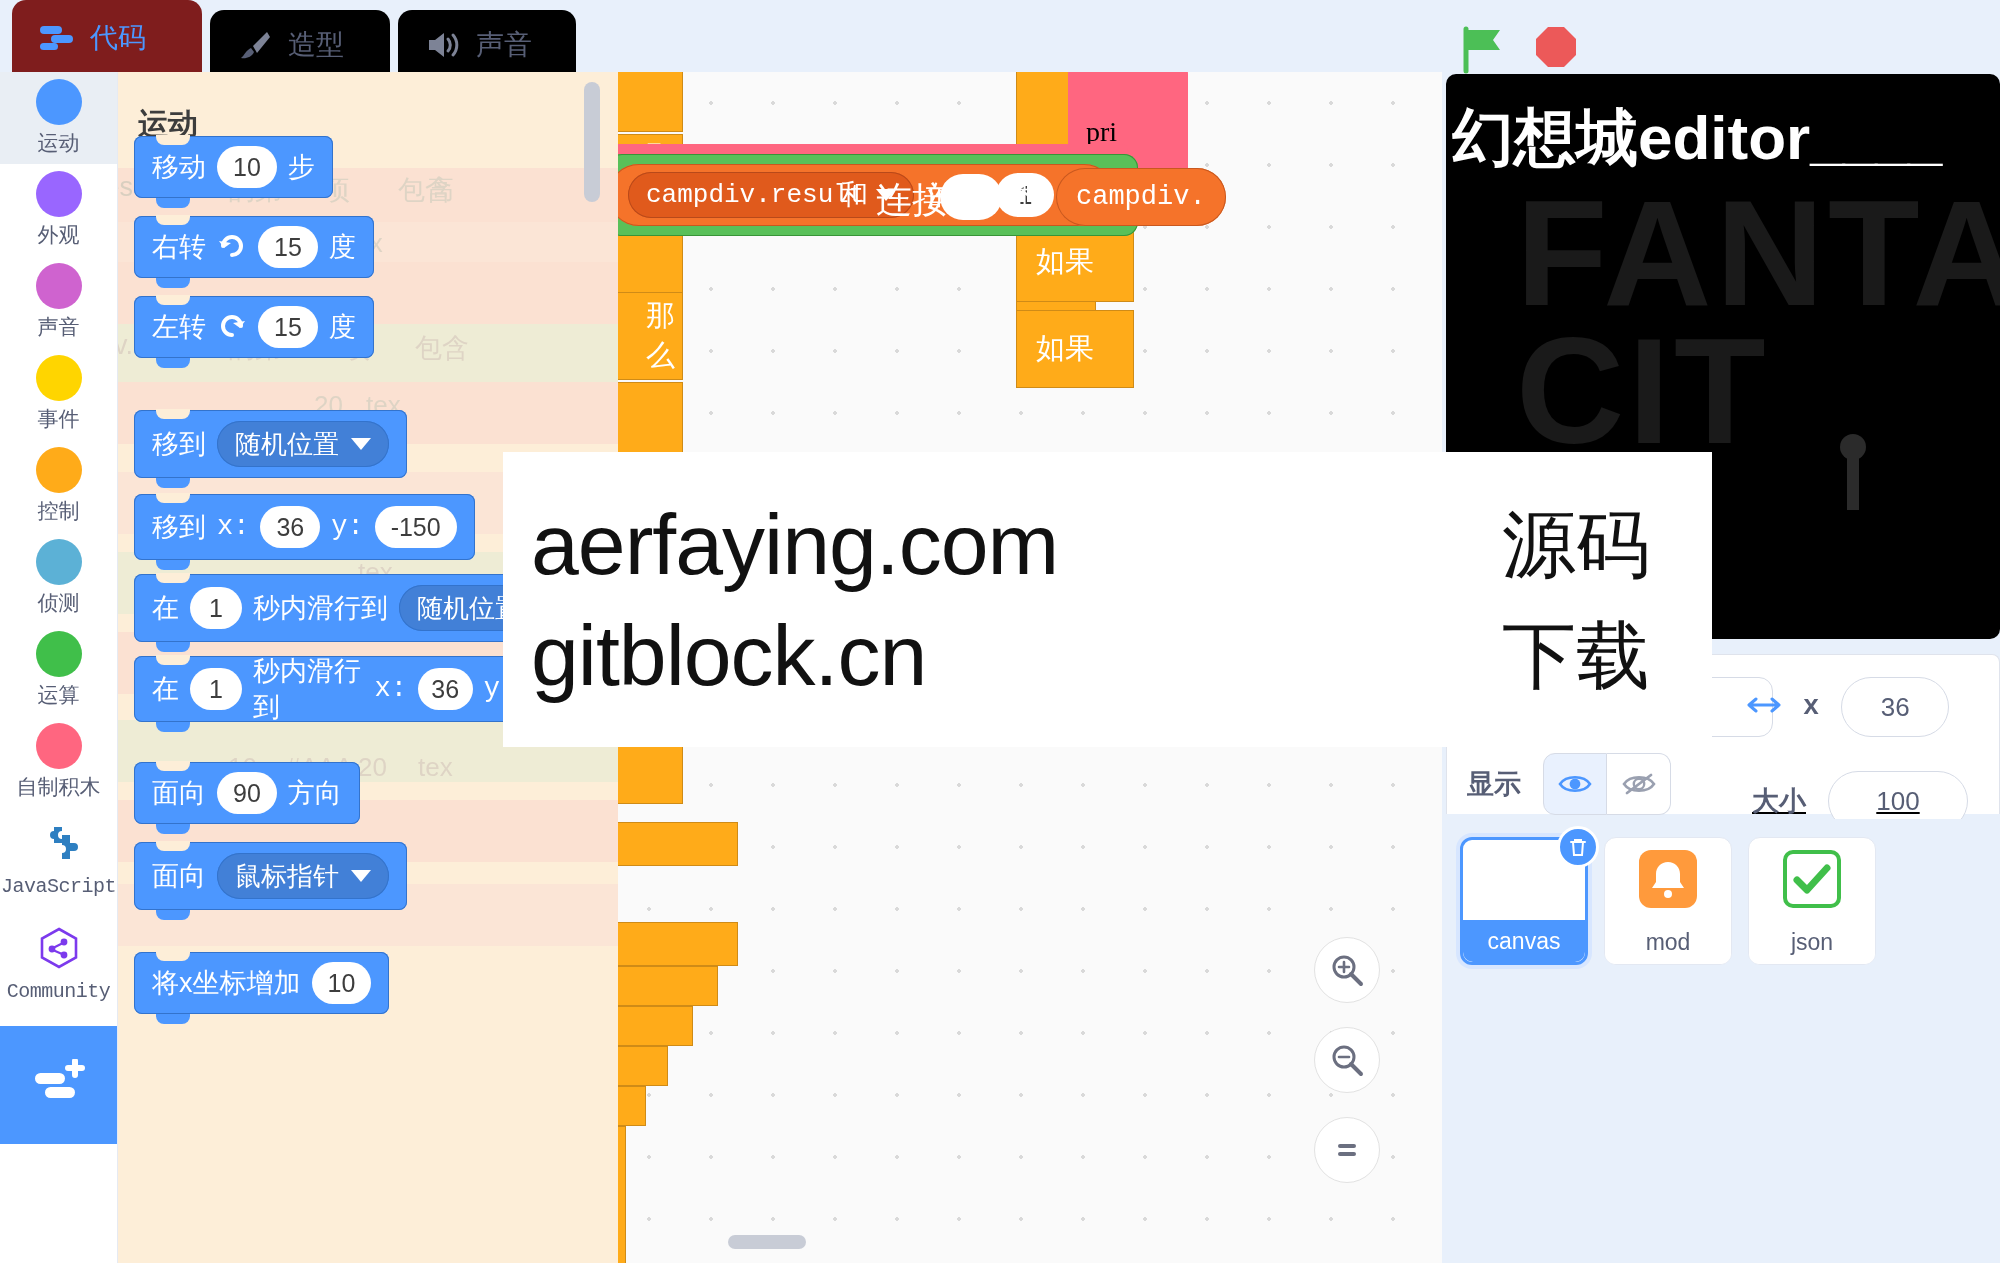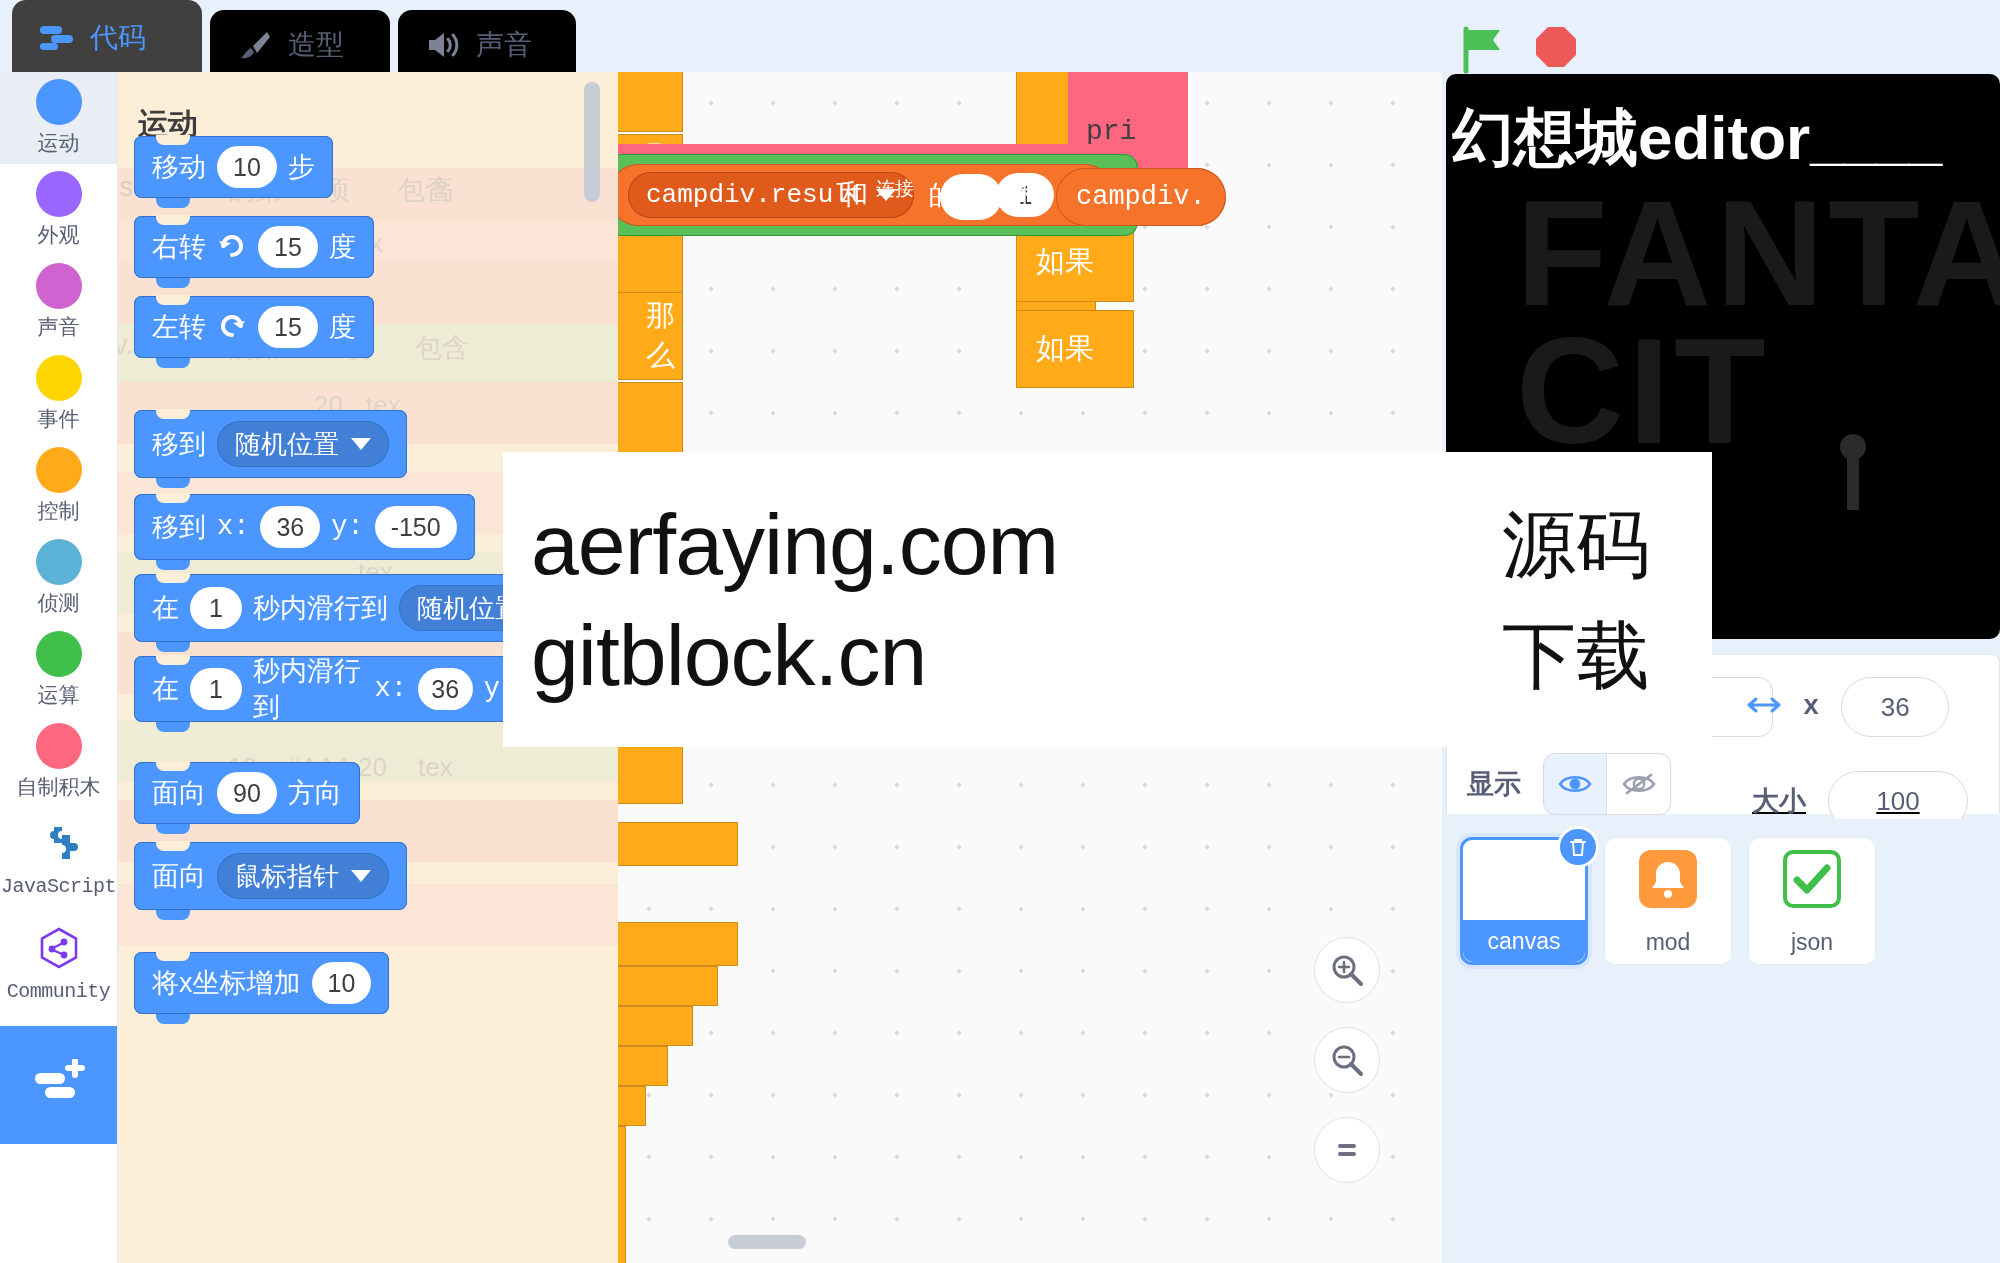--- a/index.html
+++ b/index.html
@@ -19,21 +19,21 @@
   .tab {
     position: absolute; top: 10px; height: 70px;
     border-radius: 14px 14px 0 0;
     display: flex; align-items: center; gap: 14px;
     padding: 0 26px;
     background: #000000;
     color: #575e75;
     font-size: 28px;
     cursor: pointer;
   }
-  .tab.active { background: #404040; color: #4c97ff; top: 0; height: 76px; }
+  .tab.active { background: #7f1d1d; color: #4c97ff; top: 0; height: 76px; }
   .tab-icon { width: 38px; height: 38px; display: flex; align-items: center; justify-content: center; }
 
   
   .rail {
     position: absolute; left: 0; top: 72px; width: 118px; bottom: 0;
     background: #ffffff;
     border-right: 1px solid #e6eaf2;
     display: flex; flex-direction: column; align-items: center;
     overflow: hidden;
   }
@@ -478,36 +478,36 @@
     <div class="ctrl-blk" style="left:-140px;top:1054px;width:148px;height:140px;"></div>
 
     <div class="ctrl-blk" style="left:398px;top:-10px;width:80px;height:300px;"></div>
     <div class="ctrl-blk" style="left:398px;top:150px;width:118px;height:80px;">
       <span>如果</span>
     </div>
     <div class="ctrl-blk" style="left:398px;top:238px;width:118px;height:78px;">
       <span>如果</span>
     </div>
     <div class="pinkbar" style="left:450px;top:-10px;width:120px;height:118px;border-radius:12px;">
-      <span style="position:absolute;left:18px;top:54px;color:#404040;font-size:28px;font-family:Liberation Mono, monospace">pri</span>
+      <span style="position:absolute;left:18px;top:54px;color:#000000;font-size:28px;font-family:Liberation Serif, serif">pri</span>
     </div>
 
     <div class="pinkbar" style="left:-10px;top:72px;width:520px;height:12px;border-radius:6px;"></div>
     <div class="green-blk" style="left:-10px;top:82px;width:530px;height:82px;border-radius:14px;"></div>
     <div class="list-blk" style="position:absolute;left:-10px;top:92px;height:62px;">
       <span class="drop" style="background:#e05a1c;box-shadow:0 0 0 1px #b8491a inset;font-family:'Liberation Mono',monospace;font-size:26px">
         <span>campdiv.result</span>
         <i class="caret"></i>
       </span>
       <span>的第</span>
       <span class="white-oval">1</span>
       <span>项</span>
     </div>
     <div style="position:absolute;left:222px;top:104px;color:#fff;font-size:28px;">和</div>
-    <div style="position:absolute;left:258px;top:104px;color:#fff;font-size:19px;">连接</div>
+    <div style="position:absolute;left:258px;top:104px;color:#fff;font-size:36px;">连接</div>
     <div class="white-oval" style="position:absolute;left:322px;top:102px;width:62px;height:46px;"></div>
     <div style="position:absolute;left:398px;top:104px;color:#fff;font-size:28px;">和</div>
     <div class="list-blk" style="position:absolute;left:438px;top:96px;height:58px;">
       <span style="font-family:'Liberation Mono',monospace">campdiv.</span>
     </div>
 
     <div class="green-blk" style="left:-140px;top:500px;width:240px;height:62px;">
       
       
     </div>

